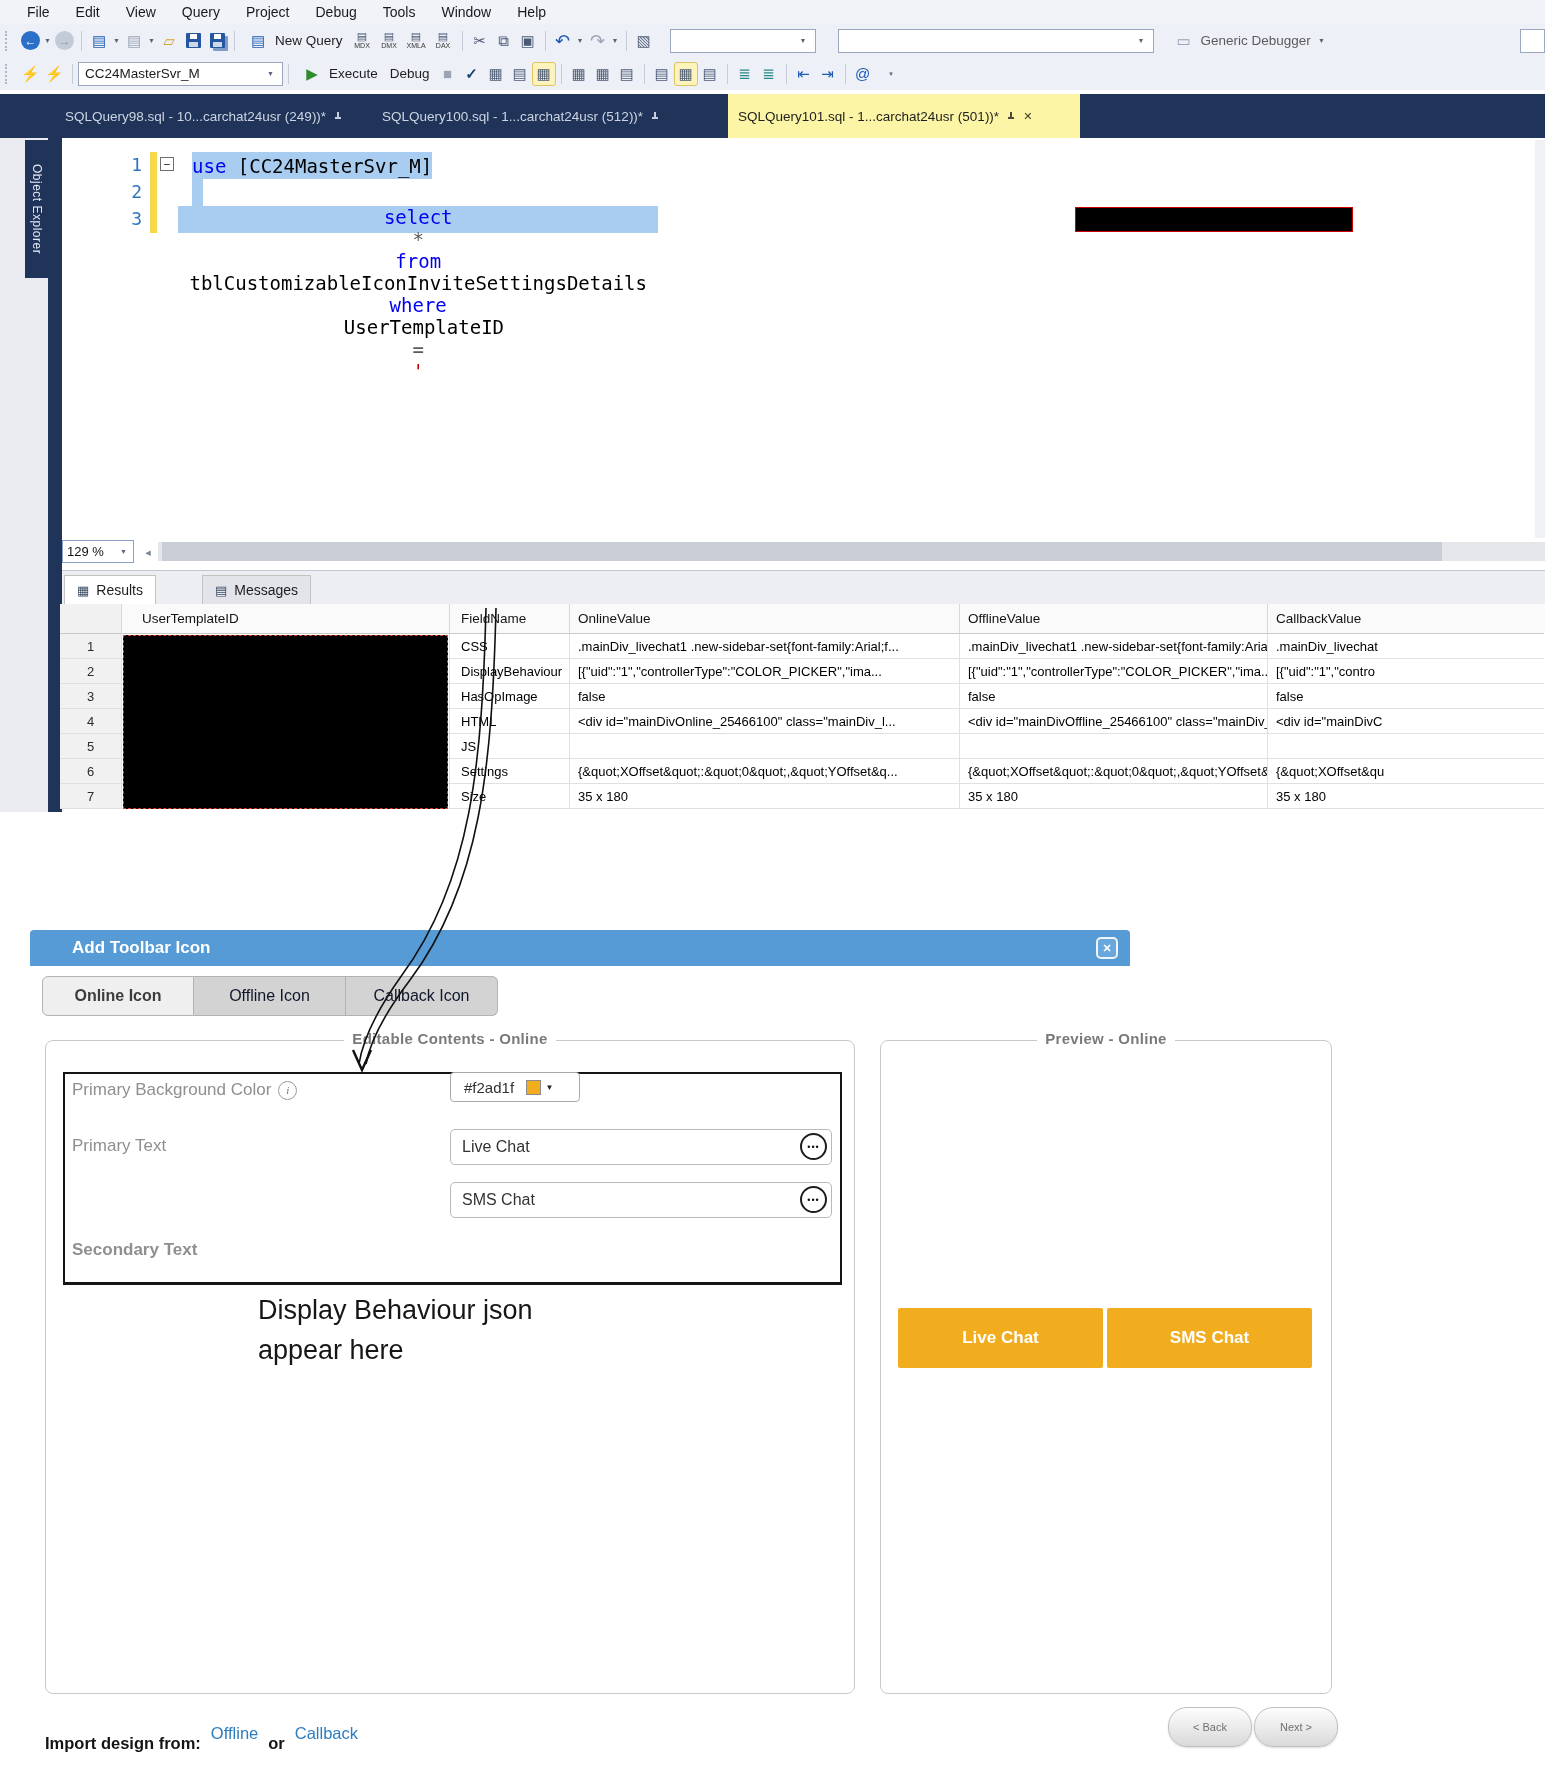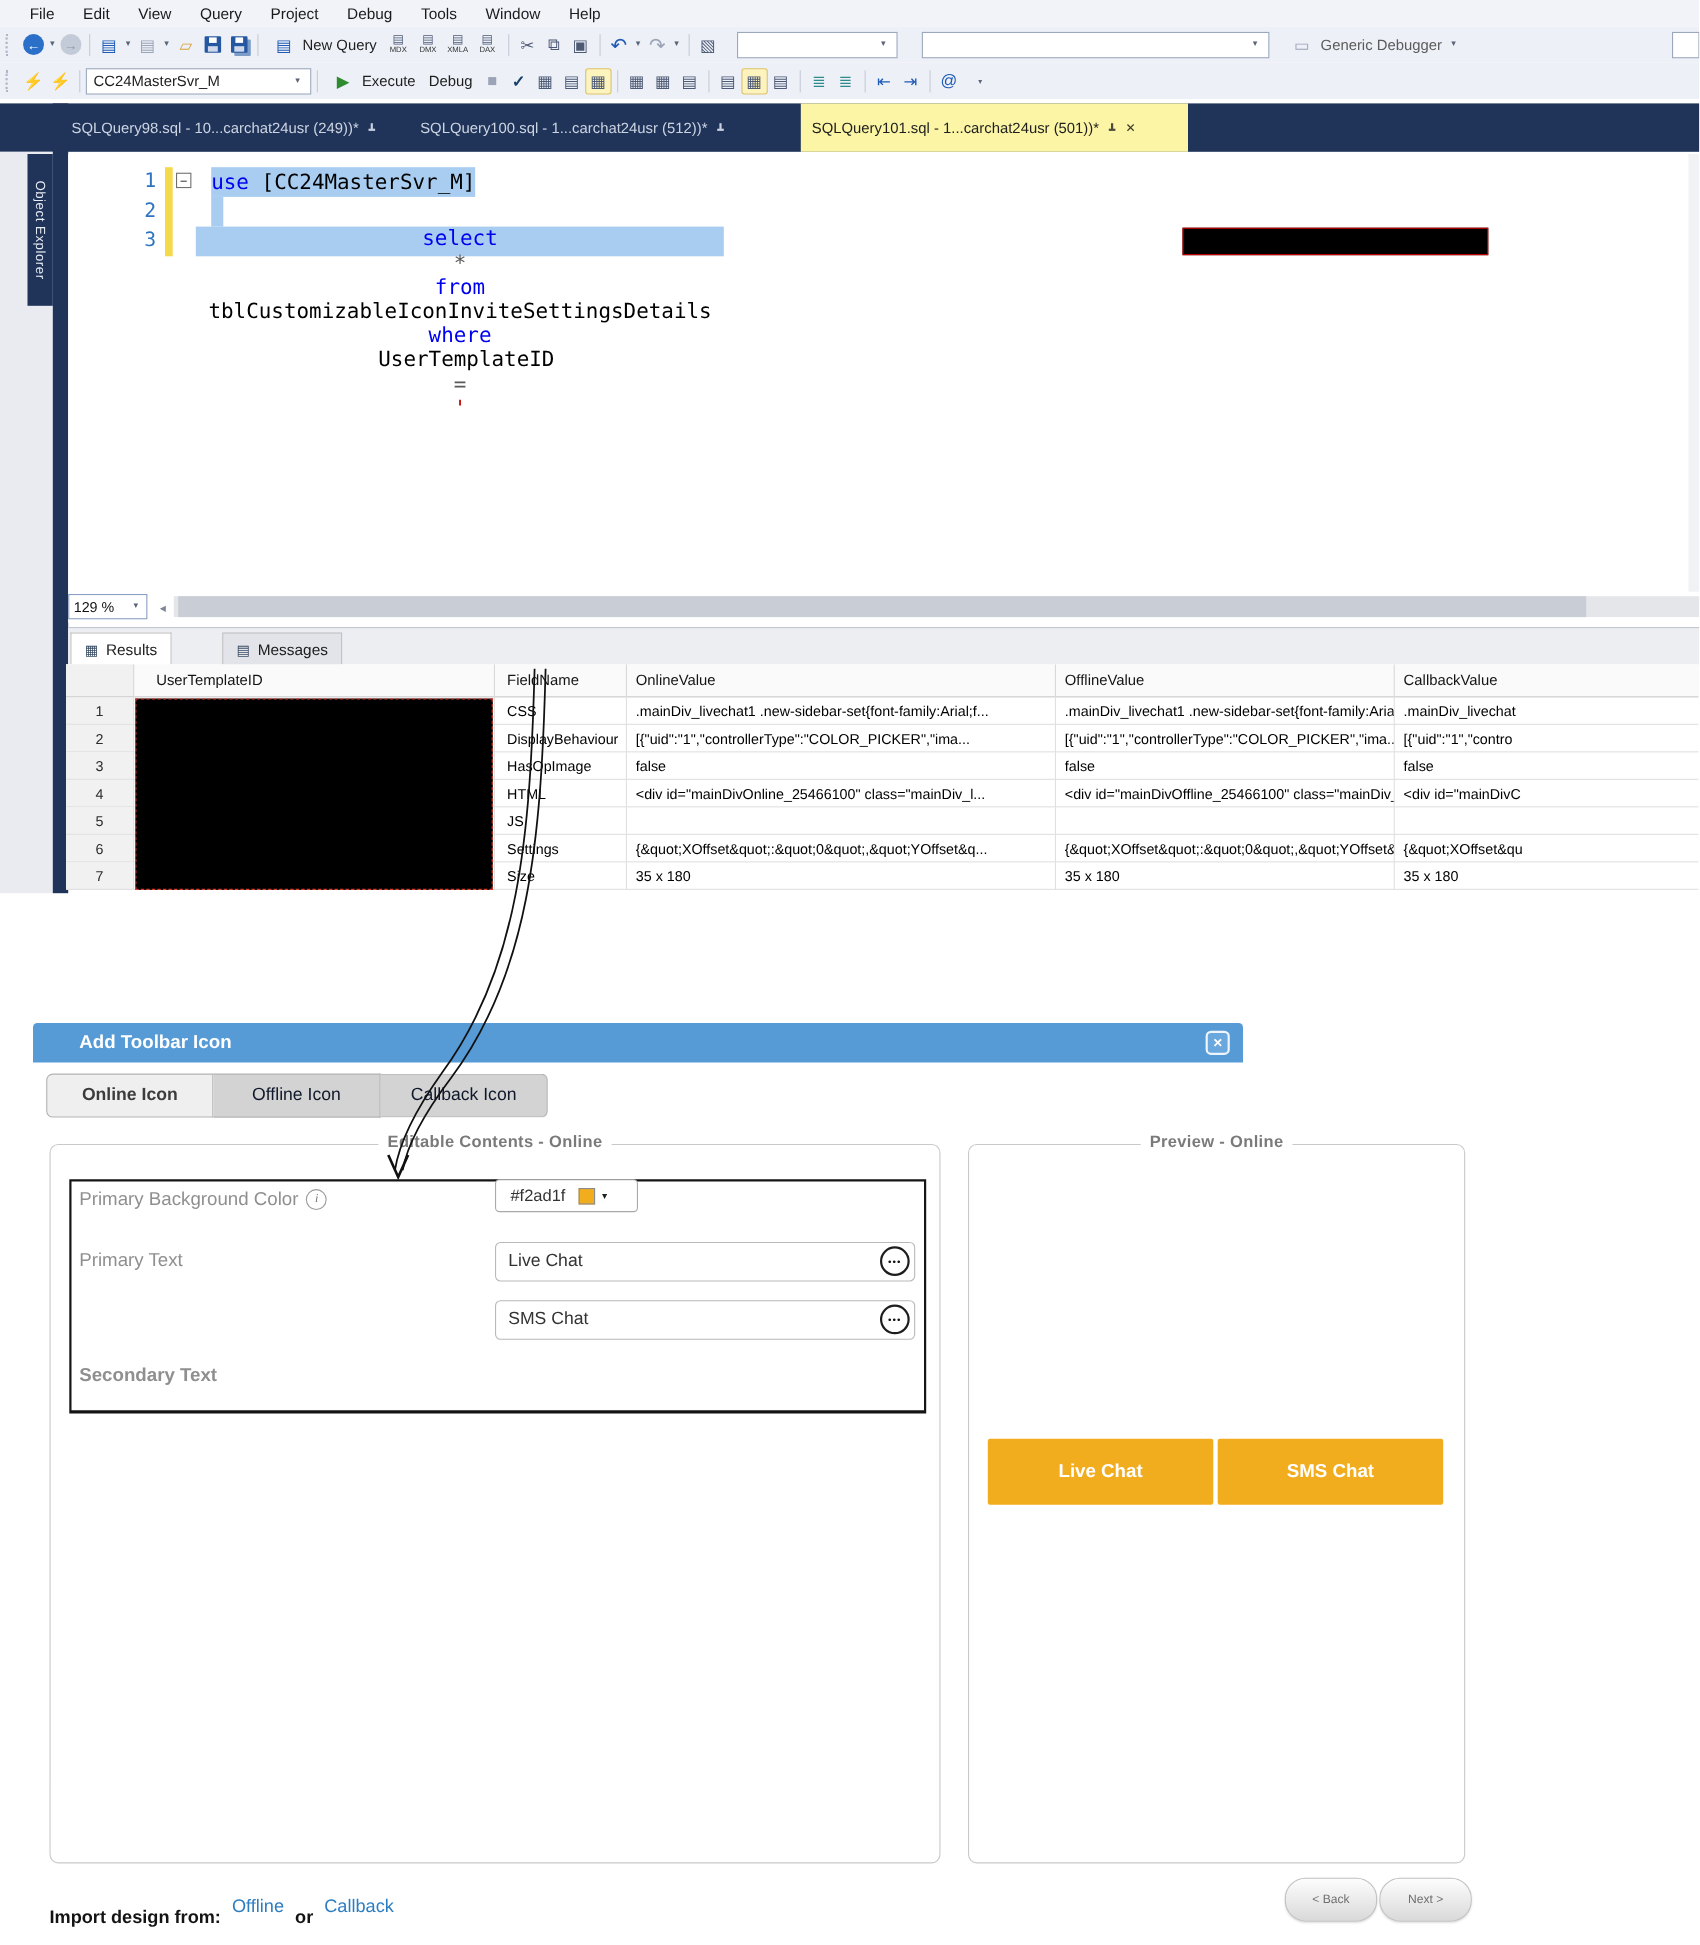--- a/index.html
+++ b/index.html
@@ -443,20 +443,24 @@
   </div>
 
   <div class="flabel" style="top:1240px;font-weight:bold;">
     <span>Secondary Text</span>
   </div>
   <div class="inwrap" style="top:1182px;">
     <input type="text" value="SMS Chat" style="">
     <span class="dots">•••</span>
   </div>
 
+  <div class="ann-text">
+    <div>Display Behaviour json</div>
+    <div>appear here</div>
+  </div>
 
   <div class="fieldset fs-right">
     <div class="legend">
       <span>Preview - Online</span>
     </div>
   </div>
   <div class="pv-buttons">
     <div class="pv-btn" style="background: rgb(242, 173, 31);">Live Chat</div>
     <div class="pv-btn" style="background: rgb(242, 173, 31);">SMS Chat</div>
   </div>

